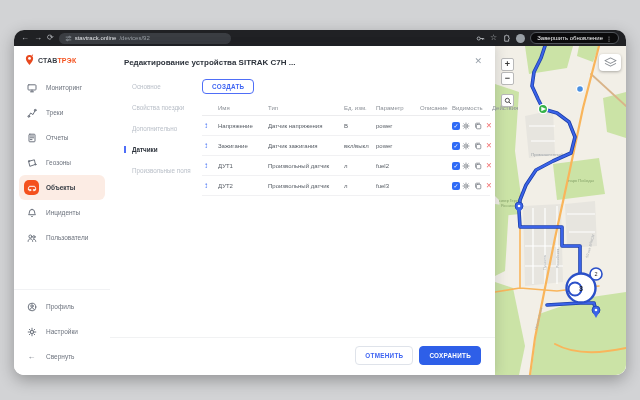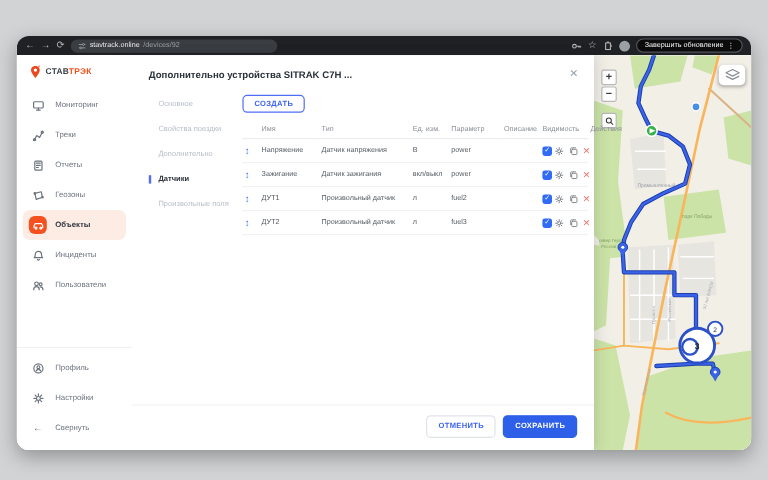--- a/index.html
+++ b/index.html
@@ -217,21 +217,21 @@
         </div>
         <div class="nav-item">
           <span class="icon-box" style="font-size:8px;">←</span>
           <span>Свернуть</span>
         </div>
       </div>
     </nav>
 
     <section class="modal">
       <div class="modal-header">
-        <div class="modal-title">Дополнительно устройства SITRAK C7H ...</div>
+        <div class="modal-title">Редактирование устройства SITRAK C7H ...</div>
         <span class="modal-close">✕</span>
       </div>
       <div class="modal-body">
         <div class="tab-col">
           <div class="tab">Основное</div>
           <div class="tab">Свойства поездки</div>
           <div class="tab">Дополнительно</div>
           <div class="tab active">Датчики</div>
           <div class="tab">Произвольные поля</div>
         </div>

